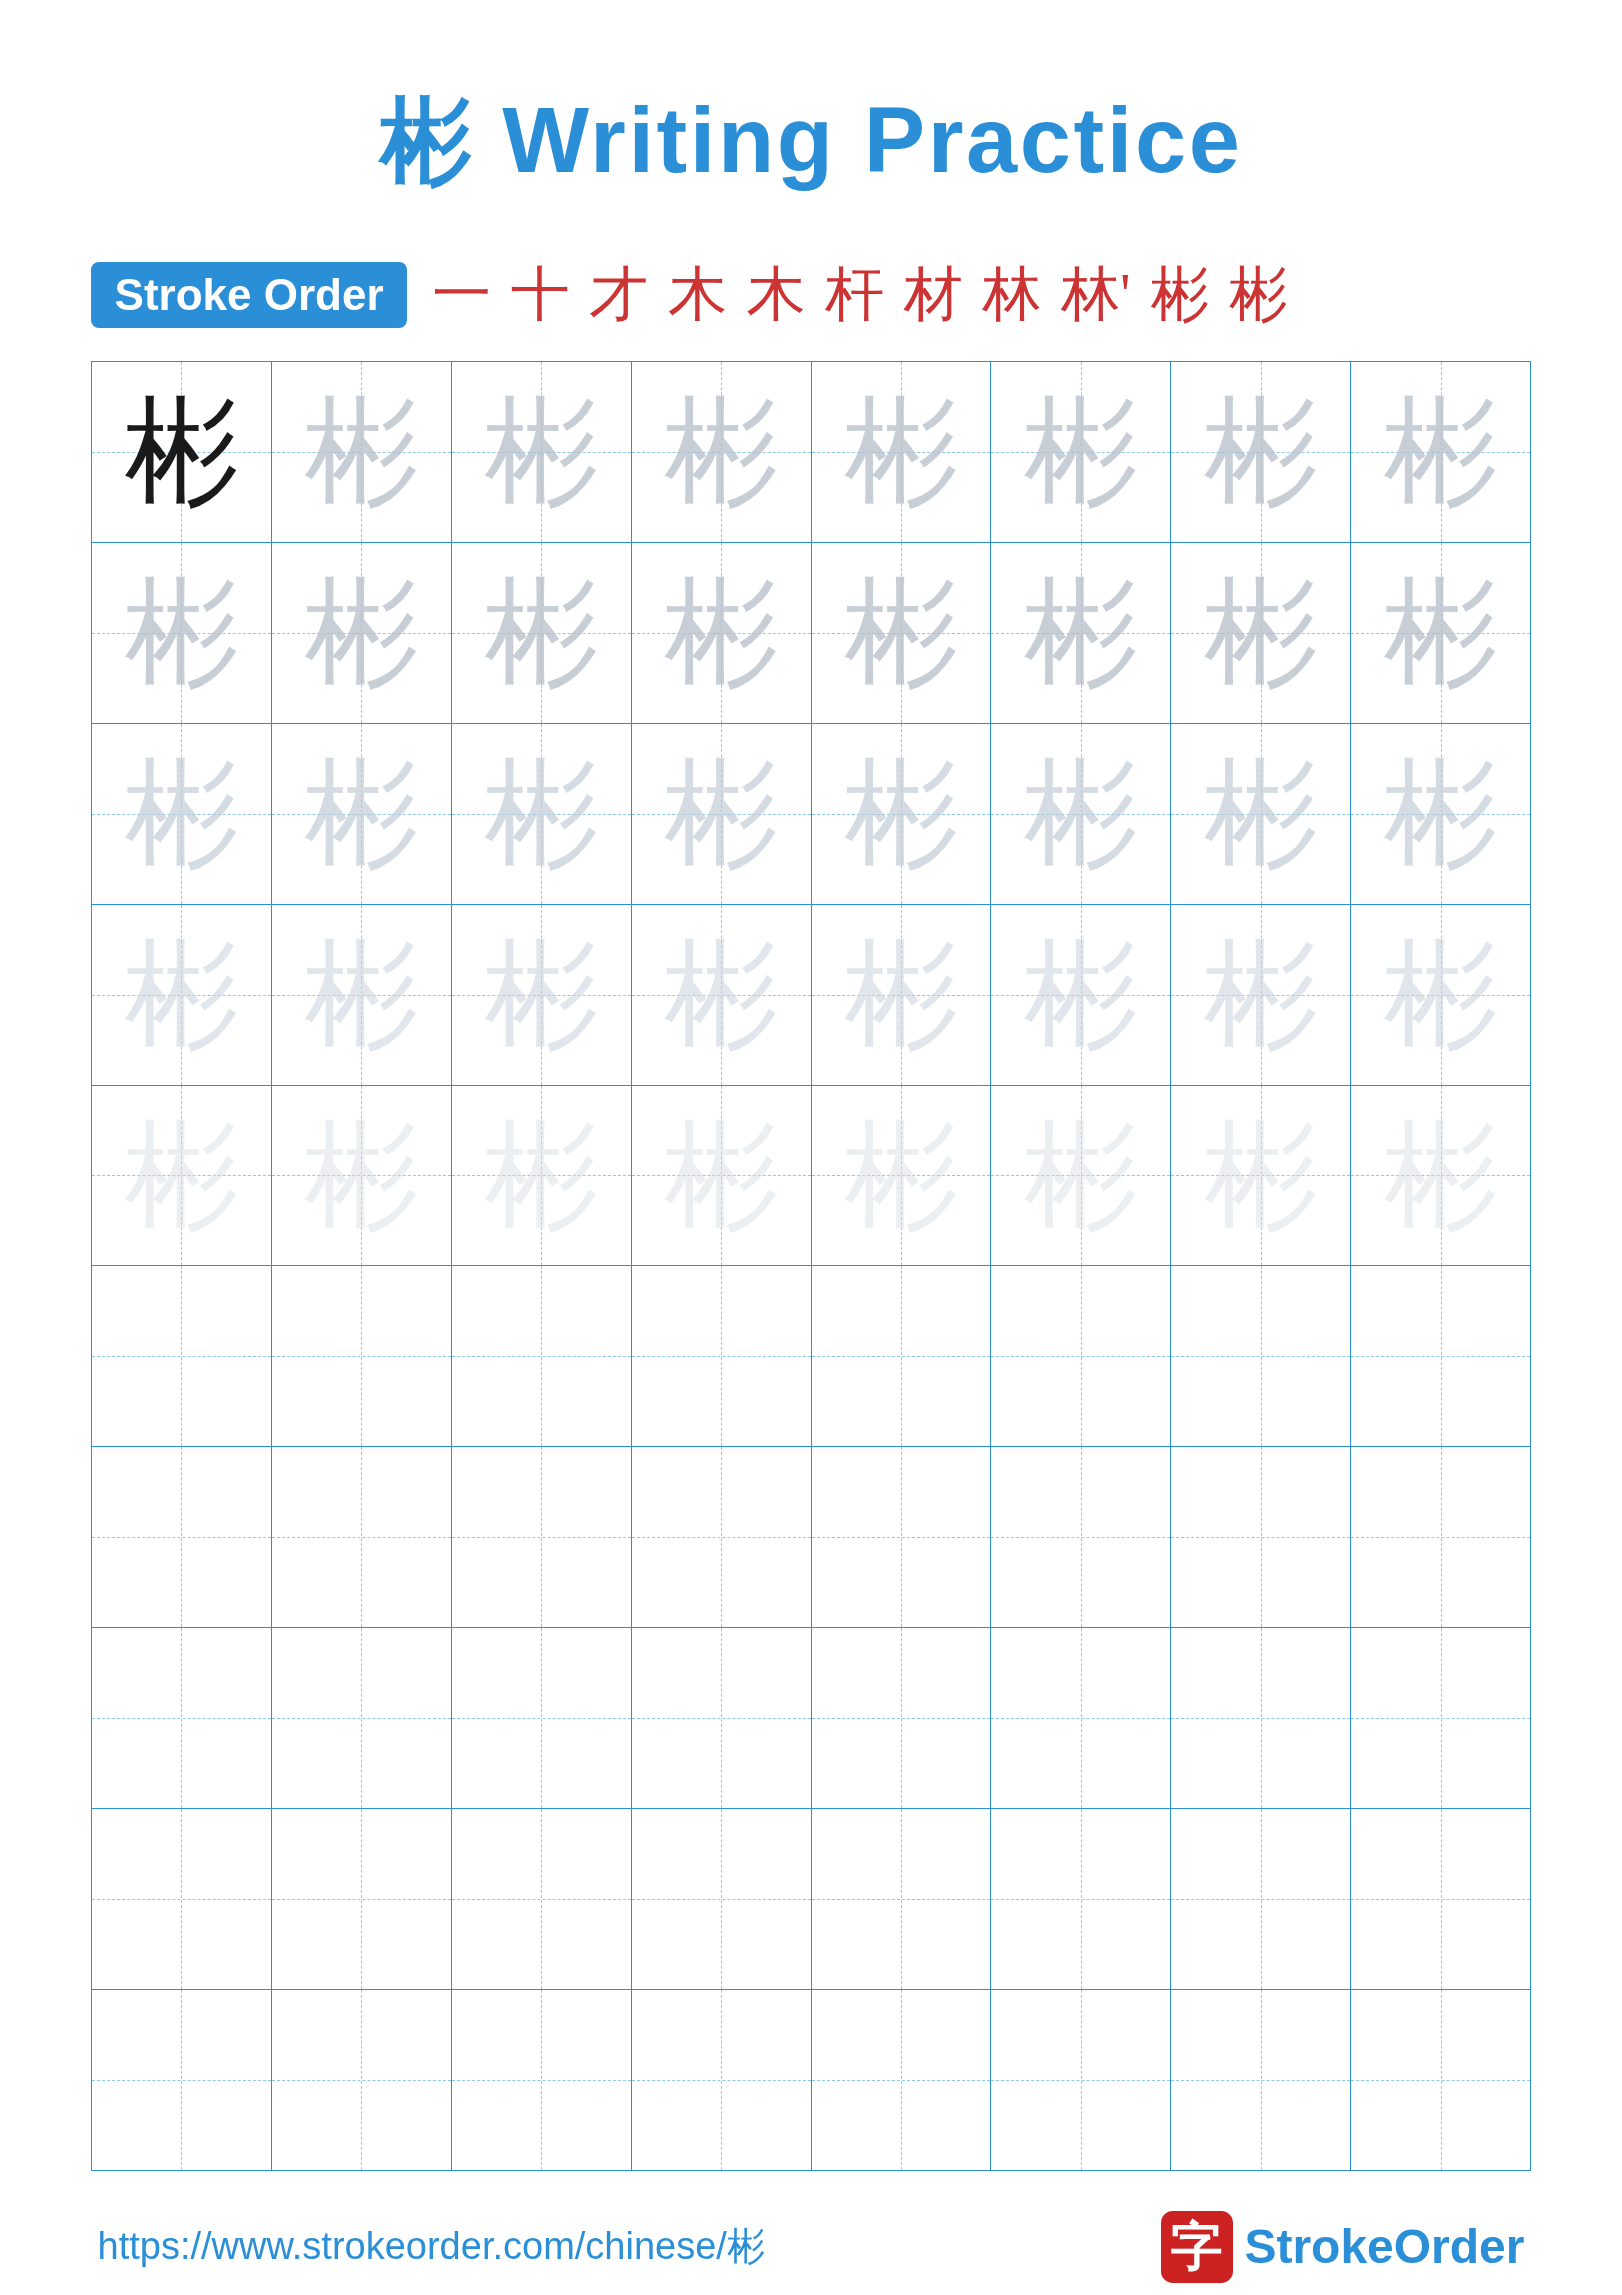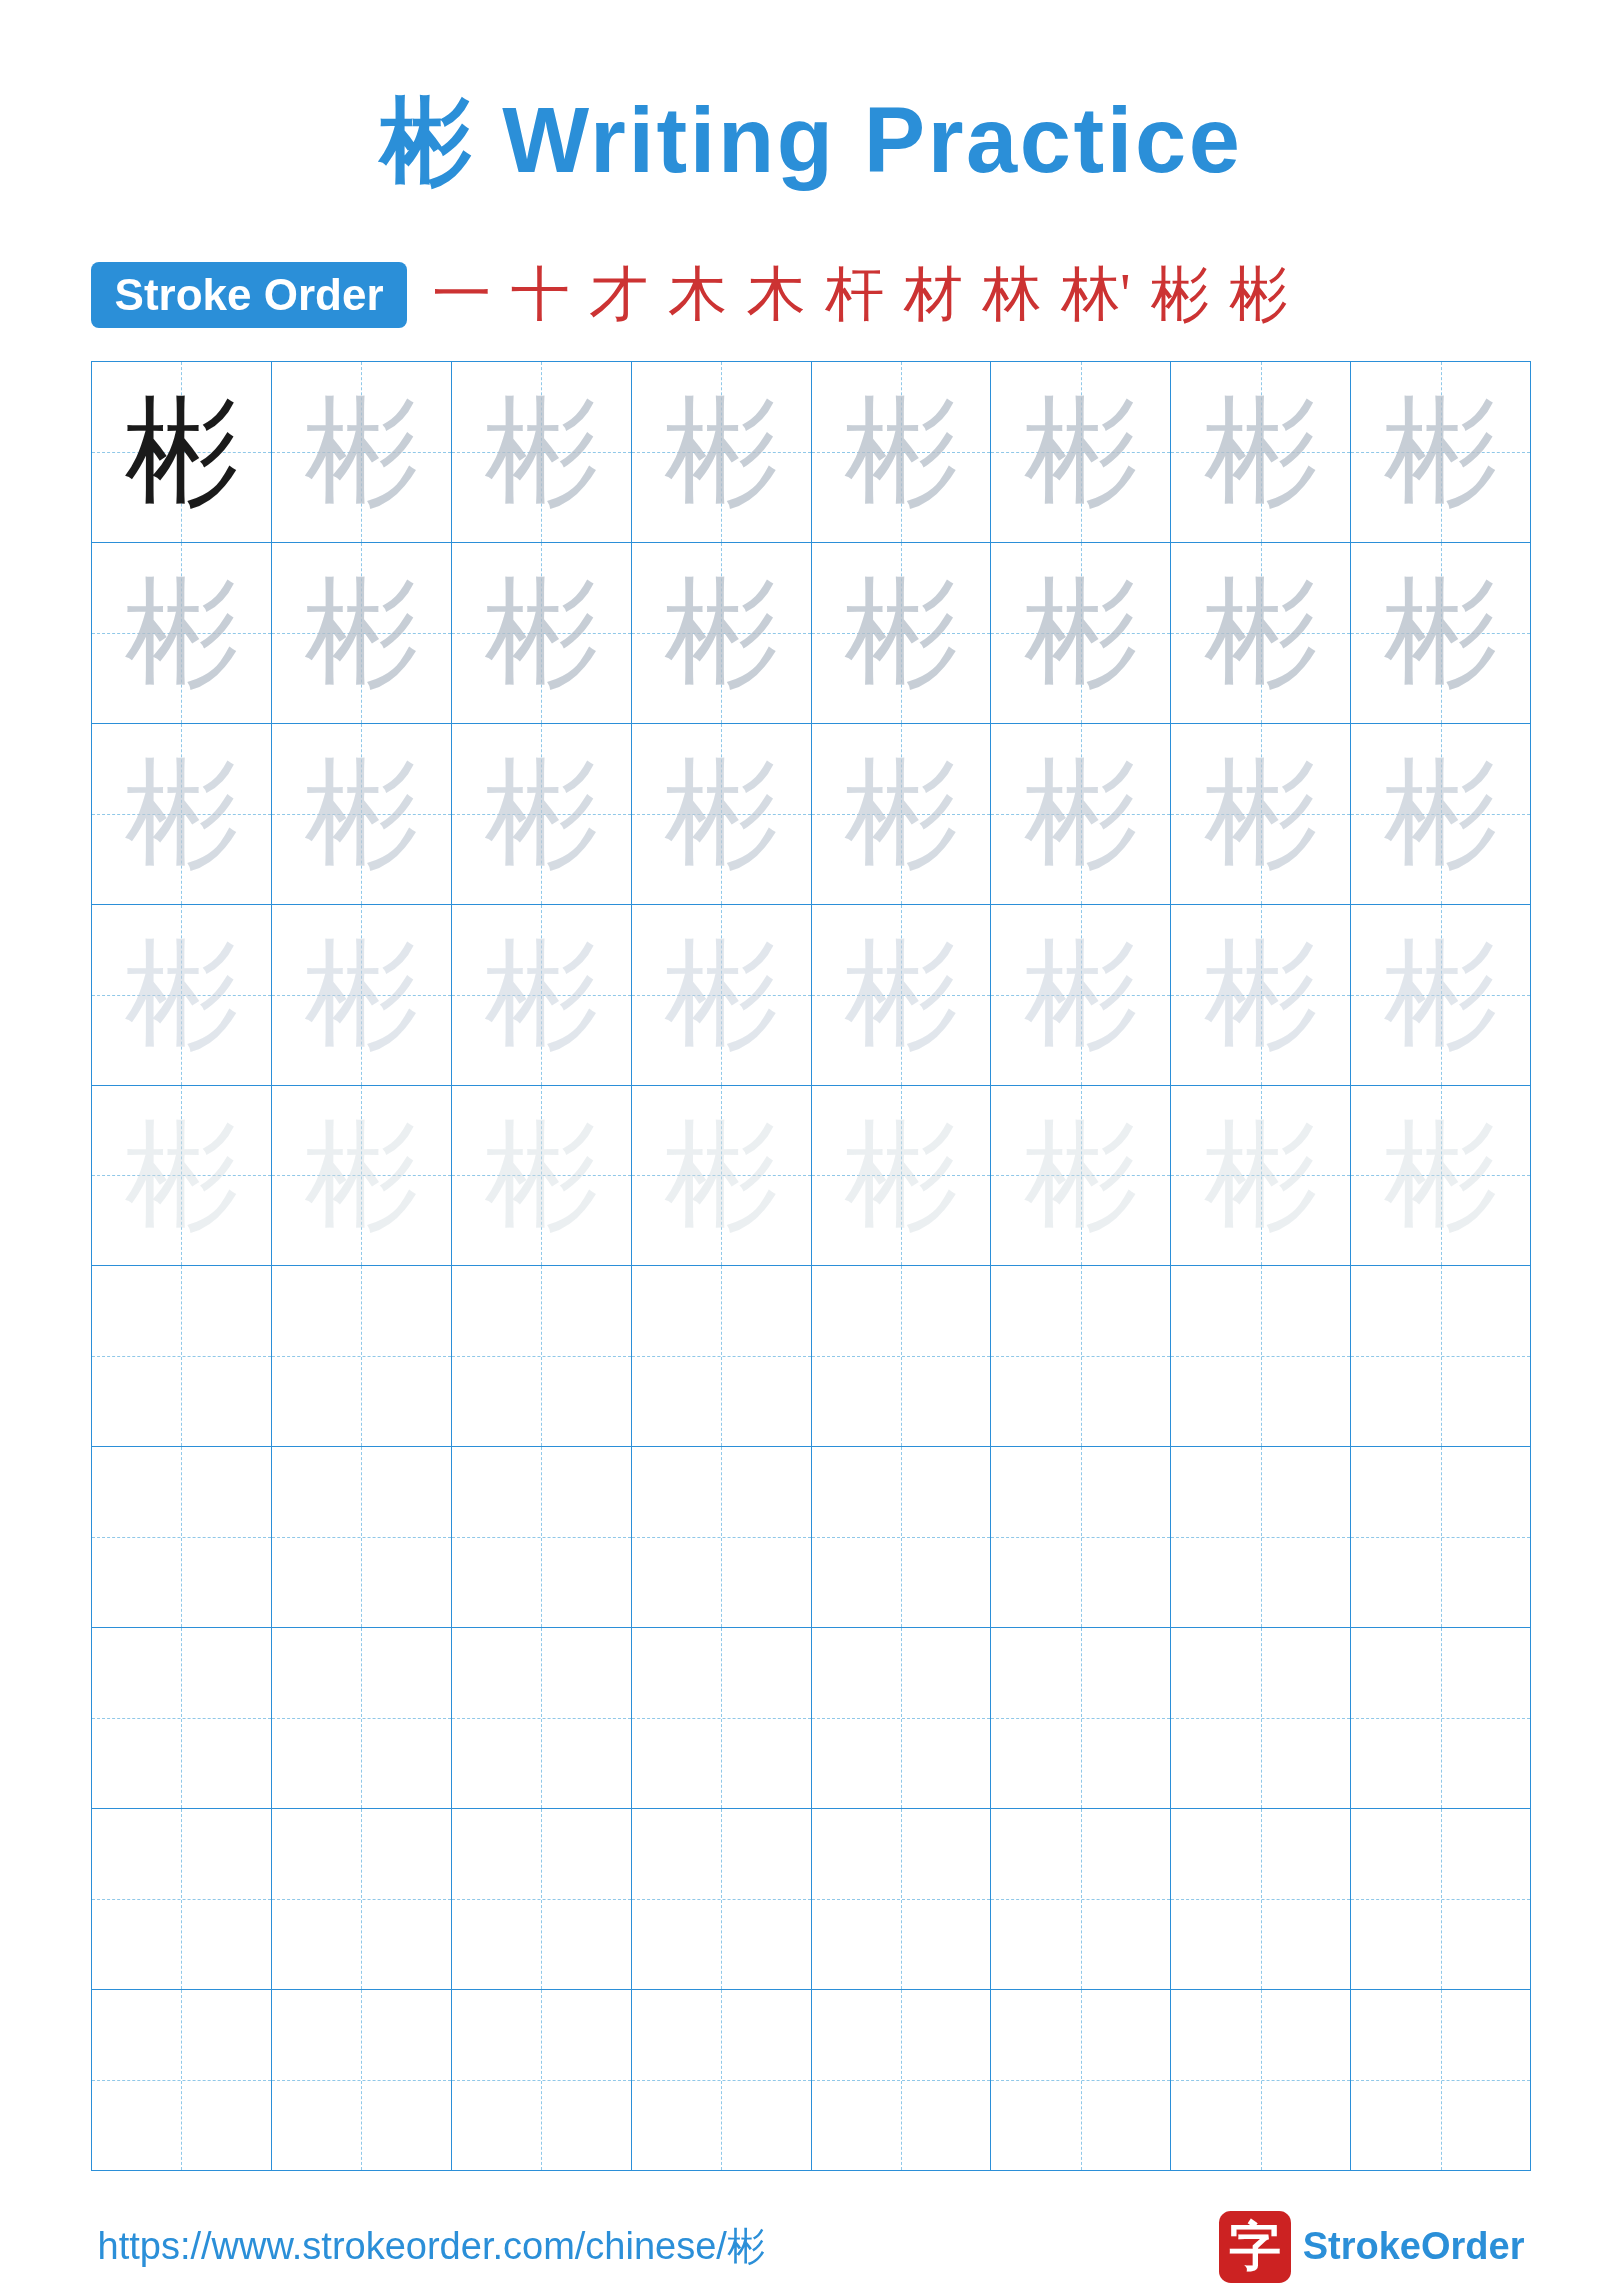--- a/index.html
+++ b/index.html
@@ -189,21 +189,21 @@
       display: flex;
       align-items: center;
       justify-content: center;
       font-size: 52px;
       color: white;
       font-family: serif;
       font-weight: bold;
     }
 
     .footer-brand-text {
-      font-size: 38px;
+      font-size: 48px;
       font-weight: bold;
       color: #1a1a1a;
       font-family: sans-serif;
     }
 
     .footer-brand-text span {
       color: #2b8fd8;
     }
   </style>
 </head>

